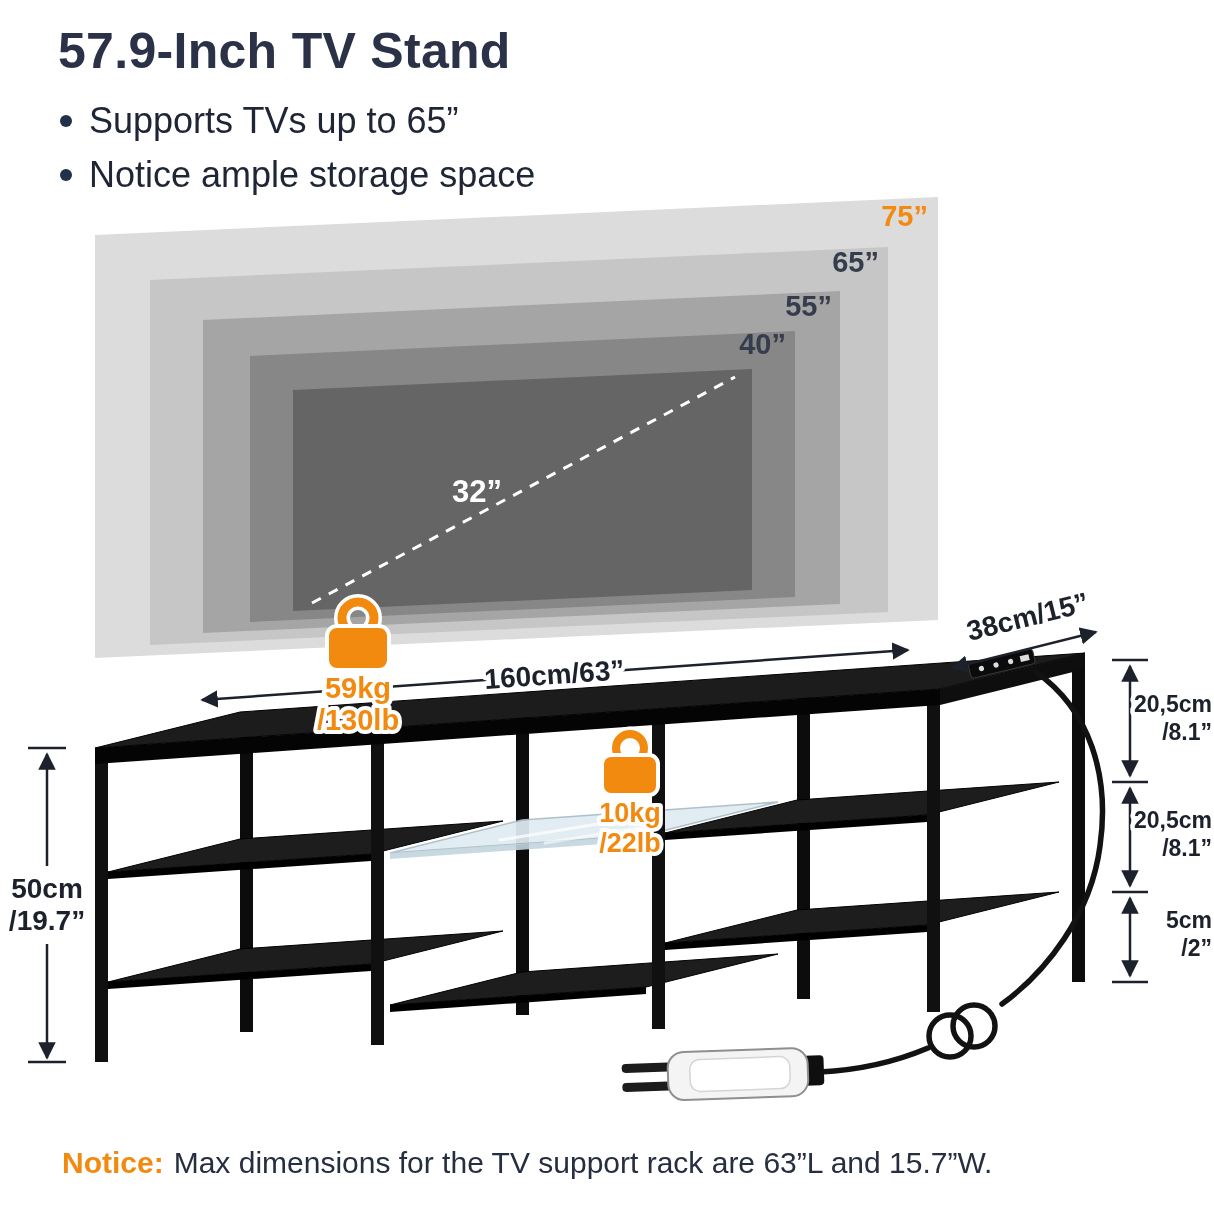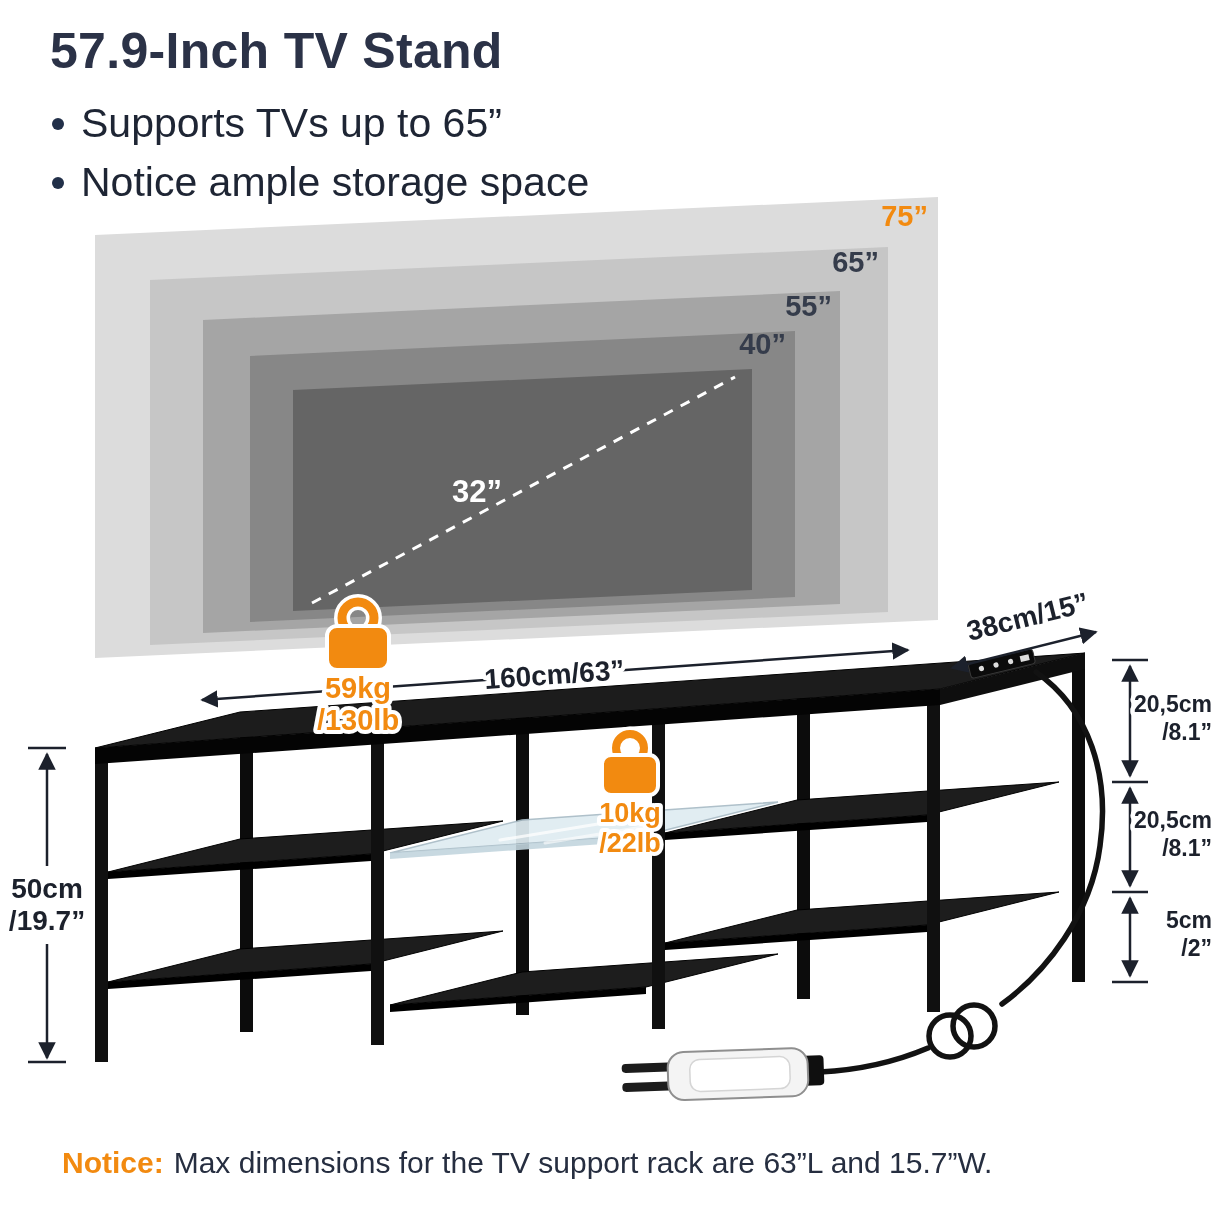--- a/index.html
+++ b/index.html
@@ -1,23 +1,23 @@
 <!DOCTYPE html>
 <html><head>
 <meta charset="utf-8">
 <style>
   html,body{margin:0;padding:0;}
   body{
     width:1214px;height:1214px;position:relative;background:#ffffff;
     font-family:"Liberation Sans",sans-serif;overflow:hidden;
   }
-  .header{position:absolute;left:50px;top:22px;z-index:2;}
+  .header{position:absolute;left:58px;top:22px;z-index:2;}
   .header h1{margin:0;font-size:50px;font-weight:700;color:#2b3247;letter-spacing:.3px;}
   .bullets{list-style:none;margin:20px 0 0 2px;padding:0;}
-  .bullets li{display:flex;align-items:center;gap:17px;font-size:41px;color:#1e2534;margin-bottom:12px;}
+  .bullets li{display:flex;align-items:center;gap:17px;font-size:36px;color:#1e2534;margin-bottom:12px;}
   .dot{width:12px;height:12px;border-radius:50%;background:#223049;flex:none;}
   svg.scene{position:absolute;left:0;top:0;z-index:1;}
   .notice{position:absolute;left:62px;top:1146px;font-size:30px;color:#262e40;z-index:2;white-space:nowrap;text-align:center;}
   .notice .nlabel{color:#F28A10;font-weight:700;margin-right:10px;}
 
   
   svg text{font-family:"Liberation Sans",sans-serif;fill:#20242f;}
   .tvlabel{font-size:29px;font-weight:700;text-anchor:end;fill:#353c4b;}
   .tvlabel.orange{fill:#F28A10;}
   .diag-label{font-size:31px;font-weight:700;fill:#ffffff;text-anchor:end;}

